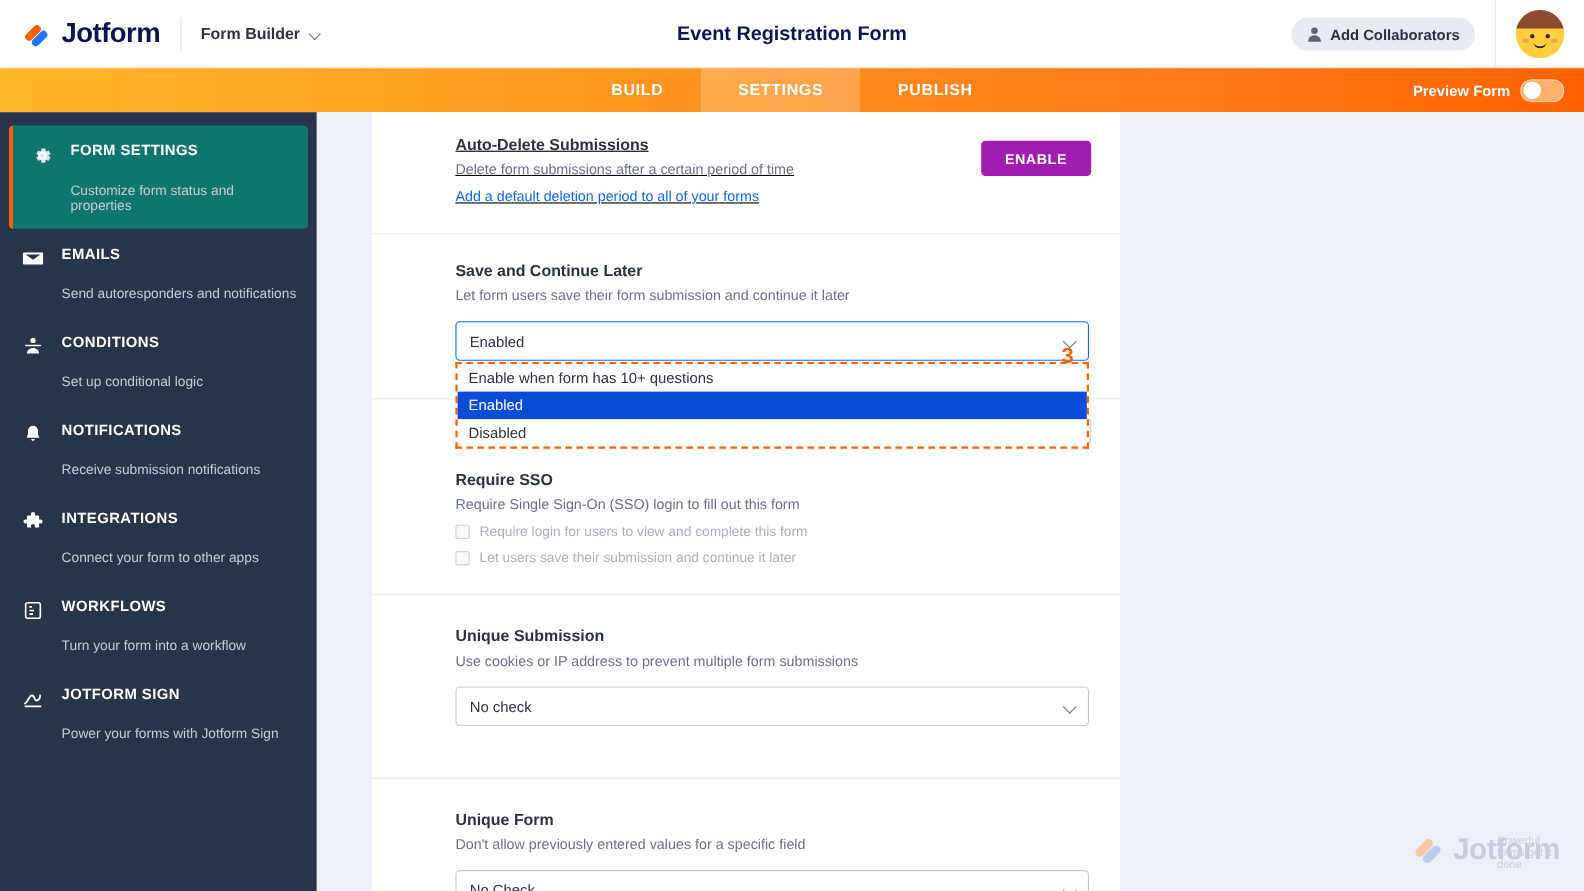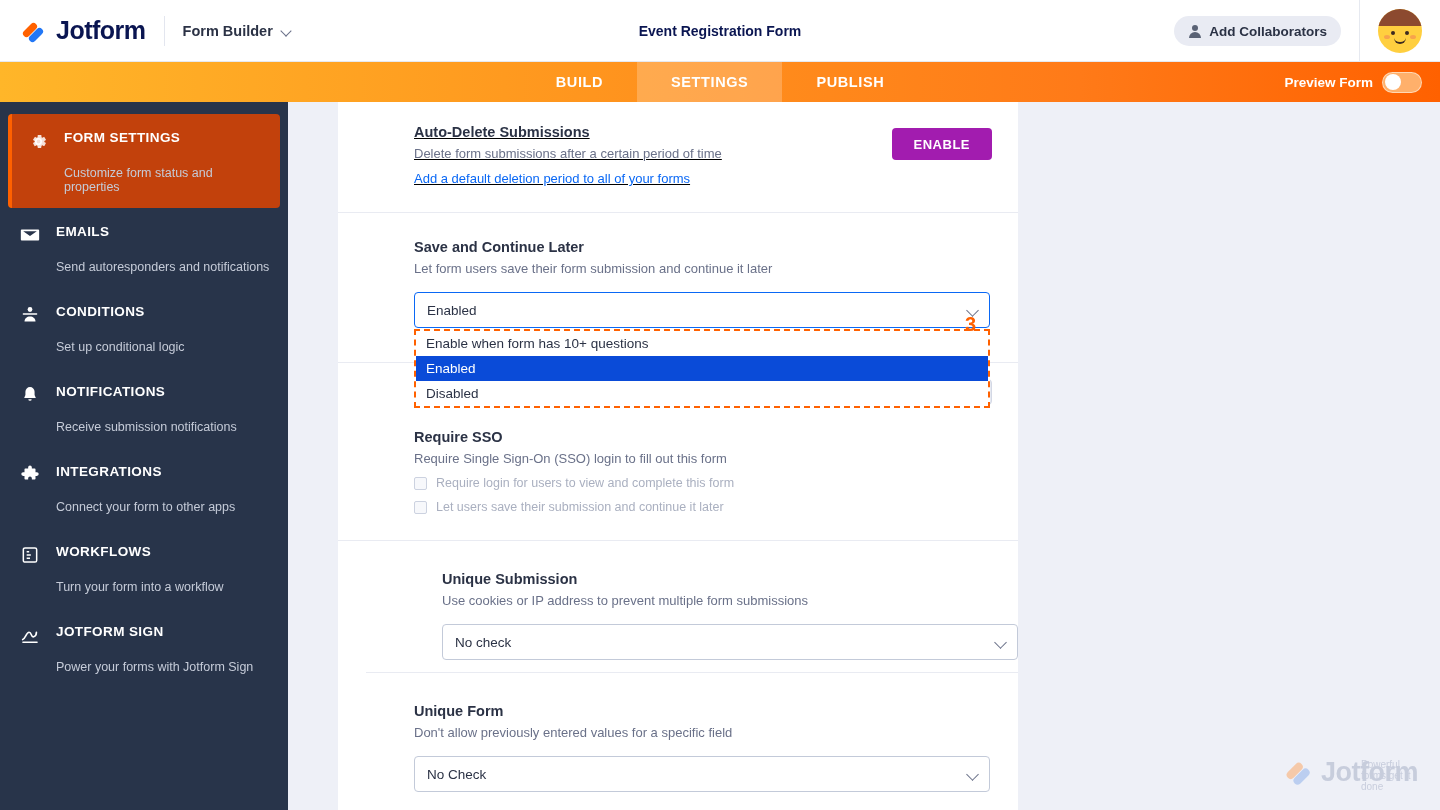--- a/index.html
+++ b/index.html
@@ -43,21 +43,21 @@
   .chev::after {
     content: ""; position: absolute; left: 3px; top: 4px;
     width: 7px; height: 7px;
     border-right: 1.6px solid #6a7189;
     border-bottom: 1.6px solid #6a7189;
     transform: rotate(45deg);
   }
   .form-title {
     position: absolute; left: 0; right: 0;
     text-align: center;
-    font-size: 14px; font-weight: bold; color: #0a1551;
+    font-size: 18px; font-weight: bold; color: #0a1551;
     pointer-events: none;
   }
   .topbar-right {
     position: absolute; right: 0; top: 0; height: 62px;
     display: flex; align-items: center;
   }
   .collab-btn {
     display: flex; align-items: center; gap: 8px;
     background: #e9ebf3; color: #2b3245;
     border-radius: 16px; height: 30px;
@@ -143,21 +143,21 @@
     background: #28344a;
     padding-top: 12px;
   }
   .side-item {
     display: flex; align-items: flex-start; gap: 14px;
     padding: 14px 16px 14px 18px;
     cursor: pointer;
     color: #fff;
   }
   .side-item.active {
-    background: #c2410c;
+    background: #0f766e;
     border-left: 4px solid #ff6100;
     padding-left: 14px;
     margin: 0 8px;
     border-radius: 4px;
   }
   .side-ico {
     width: 24px; height: 26px; flex: 0 0 24px;
     display: flex; align-items: center; justify-content: center;
     color: #fff;
   }
@@ -460,21 +460,21 @@
       <div class="sso-toggle" style="top:16px;">
         <div class="half l">
           <span class="bars">|||</span>
         </div>
         <div class="half">
           <span class="lock"></span>
         </div>
       </div>
     </div>
 
-    <div class="section" style="padding-top:30px; padding-bottom:12px;margin-left:28px;">
+    <div class="section" style="padding-top:30px; padding-bottom:47px;">
       <div class="sec-title">Unique Submission</div>
       <div class="sec-sub">Use cookies or IP address to prevent multiple form submissions</div>
       <div class="select">
         <span>No check</span>
         <span class="caret"></span>
       </div>
     </div>
 
     <div class="section" style="padding-top:30px; padding-bottom:30px;">
       <div class="sec-title">Unique Form</div>

